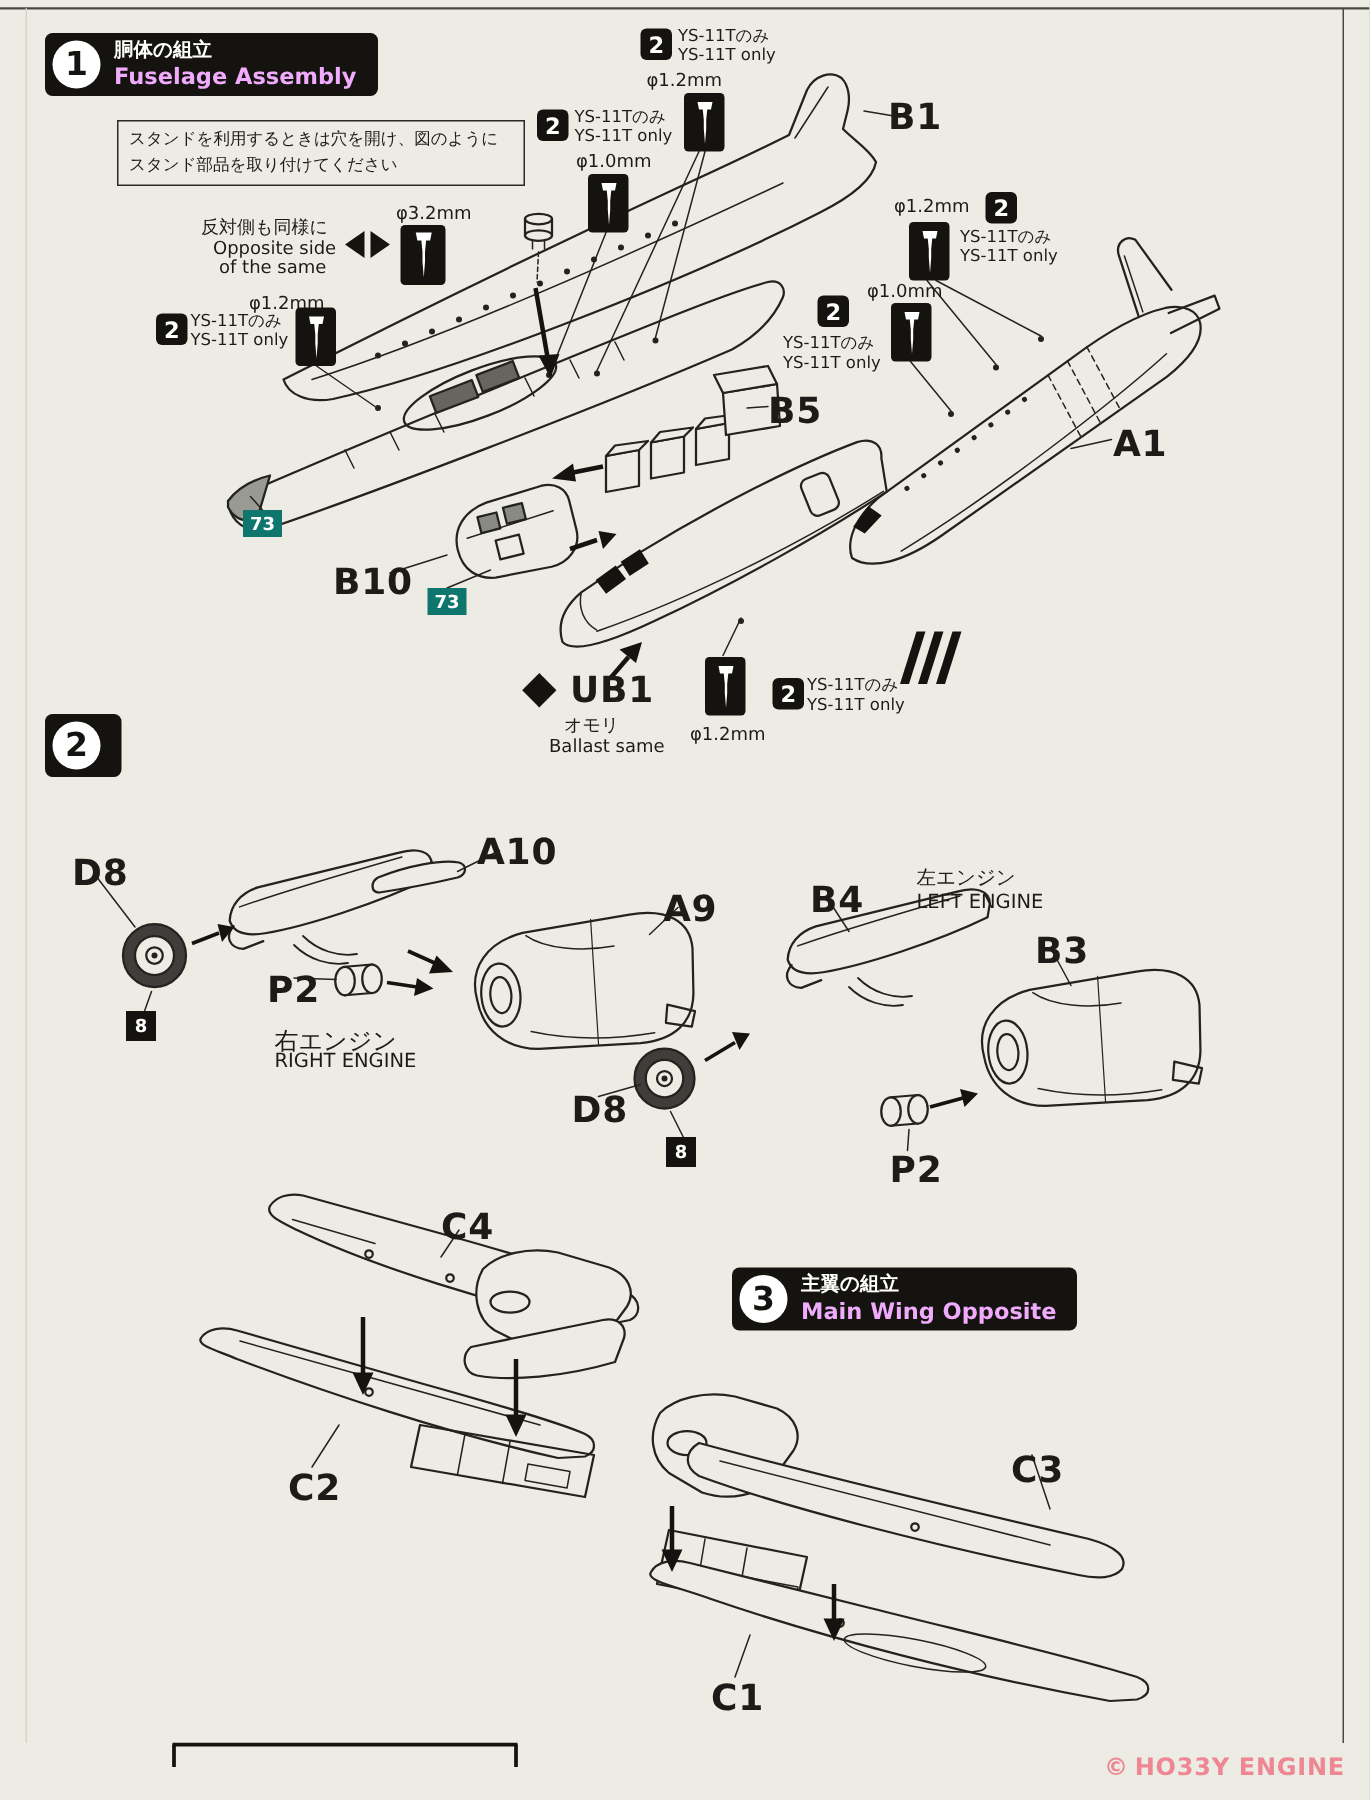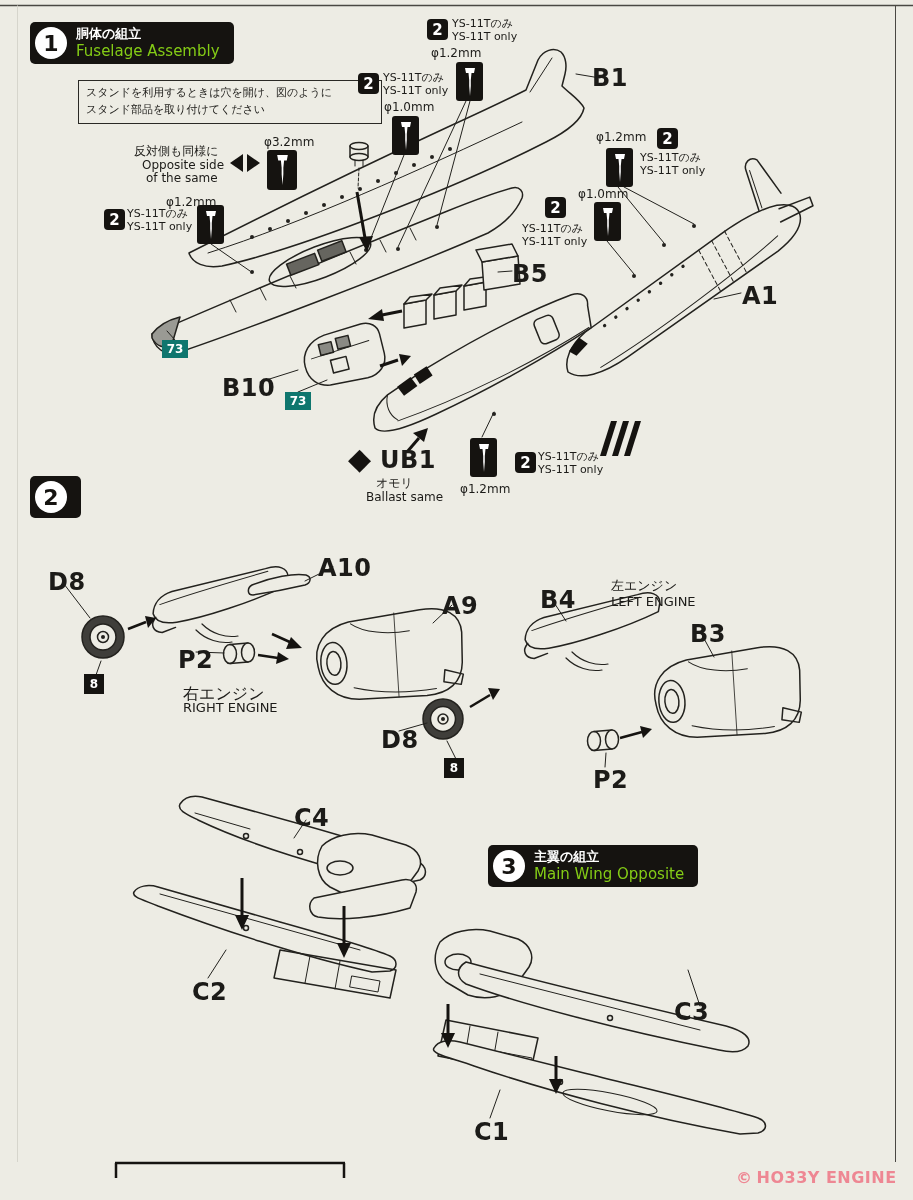--- a/index.html
+++ b/index.html
@@ -9,21 +9,21 @@
   svg.art{position:absolute;left:0;top:0}
   .lbl{position:absolute;font-size:12px;line-height:1.2;white-space:nowrap}
   .tiny{font-size:11px}
   .part{font-size:24px;font-weight:bold;letter-spacing:.5px}
   .hdr{position:absolute;display:flex;align-items:center;gap:9px;background:#151310;border-radius:5px;
        padding:4px 14px 4px 5px;height:42px}
   .hdr .num{width:32px;height:32px;background:#fff;color:#151310;border-radius:50%;display:flex;
             align-items:center;justify-content:center;font-size:22px;font-weight:bold}
   .hdr .t{display:flex;flex-direction:column;justify-content:center;line-height:1.2}
   .hdr .jp{color:#fff;font-size:13px;font-weight:bold}
-  .hdr .en{color:#84cc16;font-size:15px;font-weight:normal}
+  .hdr .en{color:#f0abfc;font-size:15px;font-weight:bold}
   .badge{position:absolute;width:21px;height:21px;background:#151310;border-radius:4px;color:#fff;
          display:flex;align-items:center;justify-content:center;font-size:15px;font-weight:bold}
   .drill{position:absolute;width:27px;height:39px;background:#151310;border-radius:3px;
          display:flex;align-items:center;justify-content:center}
   .sq{position:absolute;height:18px;min-width:26px;padding:0 3px;display:flex;align-items:center;
       justify-content:center;color:#fff;font-size:12px;font-weight:bold}
   .sq.gray{background:#0f766e}
   .sq.black{background:#151310;height:20px;min-width:20px}
   .notebox{position:absolute;border:1.5px solid #2a2925;padding:4px 7px 5px;font-size:11px;
            line-height:1.5;background:#edece4}
@@ -319,21 +319,21 @@
     <div class="num">2</div>
   </div>
   <div class="hdr" style="left:488px;top:845px">
     <div class="num">3</div>
     <div class="t">
       <div class="jp">主翼の組立</div>
       <div class="en">Main Wing Opposite</div>
     </div>
   </div>
 
-  <div class="notebox" style="left:78px;top:80px;width:304px">
+  <div class="notebox" style="left:78px;top:80px;width:272px">
     <div>スタンドを利用するときは穴を開け、図のように</div>
     <div>スタンド部品を取り付けてください</div>
   </div>
   <div class="lbl" style="left:134px;top:144px">反対側も同様に</div>
   <div class="lbl" style="left:142px;top:158px">Opposite side</div>
   <div class="lbl" style="left:146px;top:171px">of the same</div>
 
   <div class="badge" style="left:427px;top:19px">2</div>
   <div class="lbl tiny" style="left:452px;top:17px">YS-11Tのみ</div>
   <div class="lbl tiny" style="left:452px;top:30px">YS-11T only</div>
@@ -428,21 +428,21 @@
   <div class="lbl" style="left:611px;top:578px;font-size:13px">左エンジン</div>
   <div class="lbl" style="left:611px;top:594px;font-size:13px">LEFT ENGINE</div>
   <div class="lbl part" style="left:540px;top:586px">B4</div>
   <div class="lbl part" style="left:690px;top:620px">B3</div>
   <div class="lbl part" style="left:381px;top:726px">D8</div>
   <div class="sq black" style="left:444px;top:758px">8</div>
   <div class="lbl part" style="left:593px;top:766px">P2</div>
 
   <div class="lbl part" style="left:294px;top:804px">C4</div>
   <div class="lbl part" style="left:192px;top:978px">C2</div>
-  <div class="lbl part" style="left:674px;top:998px">C3</div>
+  <div class="lbl part" style="left:674px;top:966px">C3</div>
   <div class="lbl part" style="left:474px;top:1118px">C1</div>
 
   <div class="wm" style="left:736px;top:1168px">
     <span>©</span>
     <span>HO33Y ENGINE</span>
   </div>
 
 </div>
 
 </body></html>

